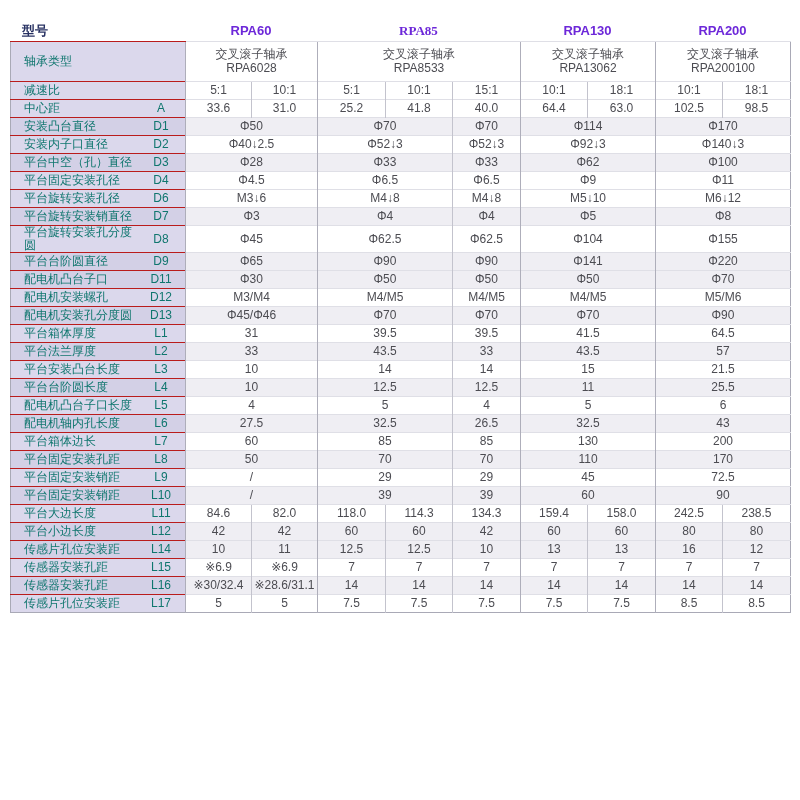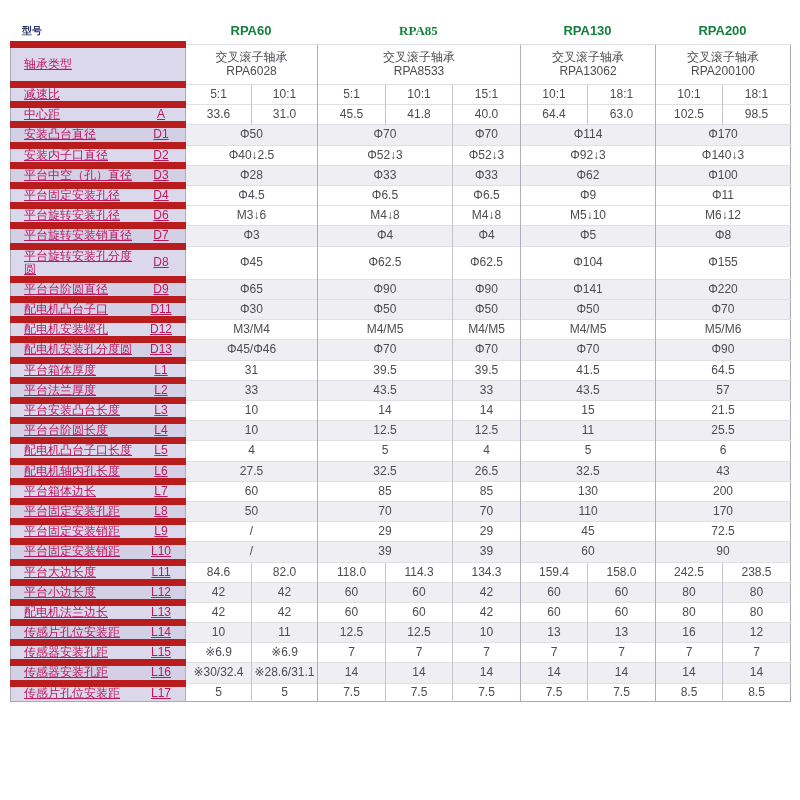--- a/index.html
+++ b/index.html
@@ -7,45 +7,45 @@
     width:800px; height:800px; overflow:hidden;
     font-family:"Liberation Sans","DejaVu Sans",sans-serif;
     -webkit-font-smoothing:antialiased;
   }
   .page { position:relative; padding:20px 10px 0 10px; box-sizing:border-box; }
 
   
   .model-header { display:flex; height:21px; align-items:center; }
   .mh-label {
     width:175px; box-sizing:border-box; padding-left:12px;
-    font-size:10px; font-weight:bold; color:#273162;
+    font-size:13px; font-weight:bold; color:#273162;
   }
   .mh-models { display:flex; }
   .mh-model {
     box-sizing:border-box; text-align:center;
-    font-size:13px; font-weight:bold; color:#15803d;
+    font-size:13px; font-weight:bold; color:#6d28d9;
   }
 
   
   table.spec {
     width:780px; table-layout:fixed; border-collapse:collapse;
     border:1px solid #a9a9b6;
   }
   table.spec td {
     box-sizing:border-box; height:18px; padding:0 1px;
     font-size:12px; line-height:1.1; text-align:center;
     color:#4c4c52; border-left:1px solid #c3c3cd;
     border-top:1px solid #dfdfe6; overflow:hidden;
     white-space:pre-line;
   }
   table.spec tr.bearing td { height:40px; }
   table.spec td.sec { border-left:1px solid #aeaeba; }
   table.spec td.lbl {
-    background:#dbd8ec; border-top:7px solid #b91c1c;
-    border-left:none; text-align:left; color:#be185d;text-decoration:underline;
+    background:#dbd8ec; border-top:1px solid #b91c1c;
+    border-left:none; text-align:left; color:#0f766e;
   }
   table.spec tr.striped td.data { background:#efeef3; }
   table.spec tr.striped td.lbl { background:#d3d0e6; }
   .lblwrap { display:flex; justify-content:space-between; align-items:center; }
   .lbltext { padding-left:12px; }
   .codebox { width:46px; text-align:center; flex:none; }
 </style>
 </head>
 <body>
 
@@ -93,21 +93,21 @@
           <td class="data">15:1</td>
           <td class="data sec">10:1</td>
           <td class="data">18:1</td>
           <td class="data sec">10:1</td>
           <td class="data">18:1</td>
         </tr>
         <tr>
           <td class="lbl"><div class="lblwrap"><span class="lbltext">中心距</span><span class="codebox">A</span></div></td>
           <td class="data sec">33.6</td>
           <td class="data">31.0</td>
-          <td class="data sec">45.5</td>
+          <td class="data sec">25.2</td>
           <td class="data">41.8</td>
           <td class="data">40.0</td>
           <td class="data sec">64.4</td>
           <td class="data">63.0</td>
           <td class="data sec">102.5</td>
           <td class="data">98.5</td>
         </tr>
         <tr class="striped">
           <td class="lbl"><div class="lblwrap"><span class="lbltext">安装凸台直径</span><span class="codebox">D1</span></div></td>
           <td class="data sec" colspan="2">Φ50</td>
@@ -293,32 +293,20 @@
           <td class="data sec">42</td>
           <td class="data">42</td>
           <td class="data sec">60</td>
           <td class="data">60</td>
           <td class="data">42</td>
           <td class="data sec">60</td>
           <td class="data">60</td>
           <td class="data sec">80</td>
           <td class="data">80</td>
         </tr>
-        <tr>
-          <td class="lbl"><div class="lblwrap"><span class="lbltext">配电机法兰边长</span><span class="codebox">L13</span></div></td>
-          <td class="data sec">42</td>
-          <td class="data">42</td>
-          <td class="data sec">60</td>
-          <td class="data">60</td>
-          <td class="data">42</td>
-          <td class="data sec">60</td>
-          <td class="data">60</td>
-          <td class="data sec">80</td>
-          <td class="data">80</td>
-        </tr>
         <tr class="striped">
           <td class="lbl"><div class="lblwrap"><span class="lbltext">传感片孔位安装距</span><span class="codebox">L14</span></div></td>
           <td class="data sec">10</td>
           <td class="data">11</td>
           <td class="data sec">12.5</td>
           <td class="data">12.5</td>
           <td class="data">10</td>
           <td class="data sec">13</td>
           <td class="data">13</td>
           <td class="data sec">16</td>

